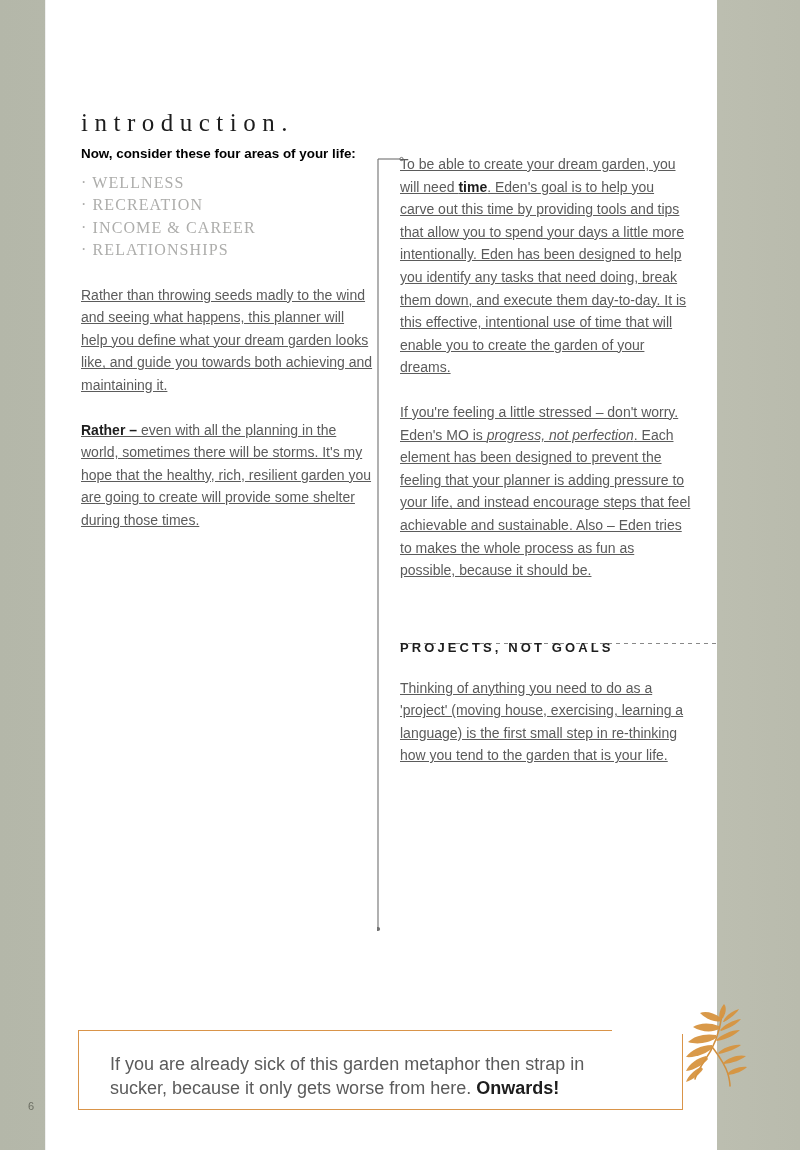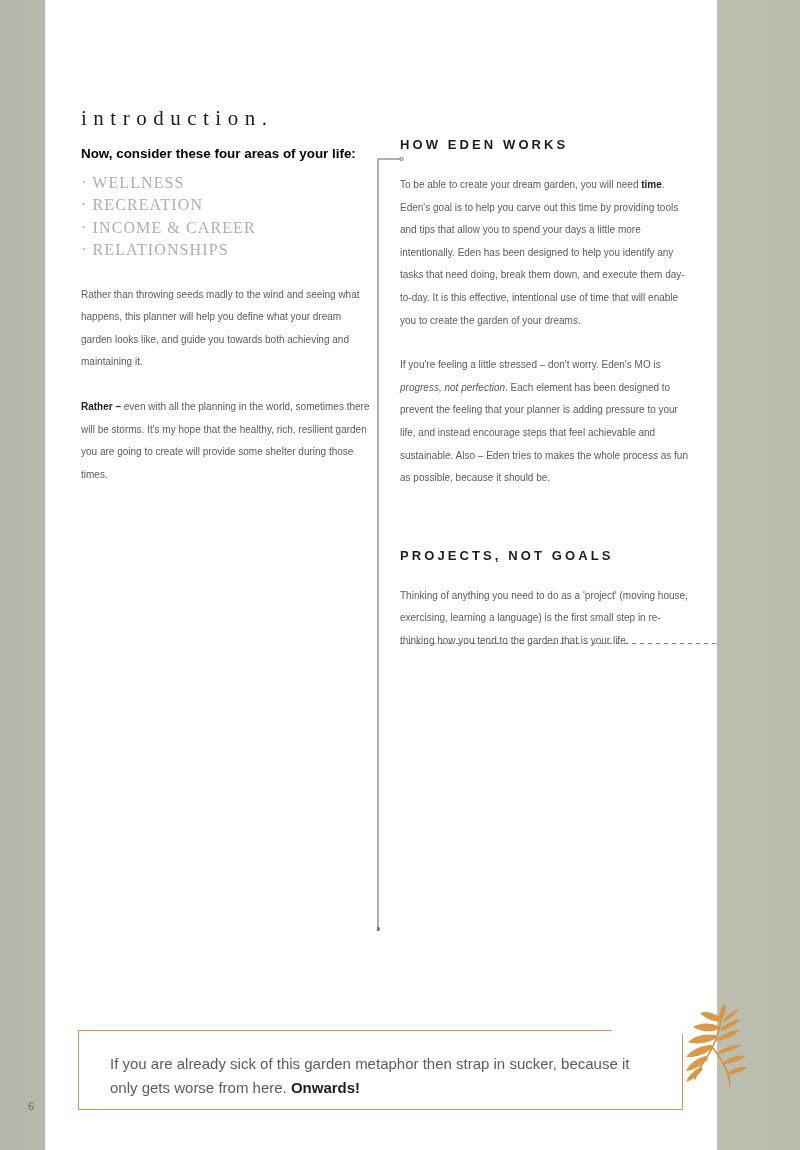--- a/index.html
+++ b/index.html
@@ -49,46 +49,47 @@
     left: 0; top: 0;
     width: 672px;
     height: 1150px;
   }
 
   .title {
     position: absolute;
     left: 36px;
     top: 92px;
     font-family: "Liberation Serif", serif;
-    font-size: 21px;
+    font-size: 25px;
     letter-spacing: 6.5px;
     color: #1d1d1d;
     font-weight: 400;
   }
 
   
   .col-left {
     position: absolute;
     left: 36px;
     top: 143px;
     width: 292px;
   }
   .col-right {
     position: absolute;
     left: 355px;
     top: 137px;
     width: 292px;
   }
 
   p.body {
-    margin: 7px 0 22px 0;
-    font-size: 10px;
+    margin: 16px 0 22px 0;
+    font-size: 14px;
     line-height: 22.6px;
     color: #5b5b5b;
     font-family: "Liberation Sans", sans-serif;
+    text-decoration: underline;
   }
   p.body.tight { margin-bottom: 0; }
   .lead {
     margin: 0 0 22px 0;
     font-size: 13.4px;
     line-height: 22.6px;
     color: #1d1d1d;
     font-weight: bold;
   }
   .sub-lead {
@@ -168,21 +169,21 @@
     top: -3px;
     width: 72px;
     height: 6px;
     background: #ffffff;
   }
   .callout-text {
     position: absolute;
     left: 32px;
     top: 22px;
     width: 520px;
-    font-size: 15px;
+    font-size: 18px;
     line-height: 24px;
     color: #5b5b5b;
   }
 
   .leaf {
     position: absolute;
     left: 630px;
     top: 1004px;
     width: 78px;
     height: 92px;
@@ -229,21 +230,20 @@
       </ul>
 
 
       <p class="body">Rather than throwing seeds madly to the wind and seeing what happens, this planner will help you define what your dream garden looks like, and guide you towards both achieving and maintaining it.</p>
 
       <p class="body tight"><b class="strong">Rather –</b><span> even with all the planning in the world, sometimes there will be storms. It's my hope that the healthy, rich, resilient garden you are going to create will provide some shelter during those times.</span></p>
     </div>
 
     <div class="col-right">
 
-      <h2 class="sec-head">HOW EDEN WORKS</h2>
 
       <p class="body"><span>To be able to create your dream garden, you will need </span><b class="strong">time</b><span>. Eden's goal is to help you carve out this time by providing tools and tips that allow you to spend your days a little more intentionally. Eden has been designed to help you identify any tasks that need doing, break them down, and execute them day-to-day. It is this effective, intentional use of time that will enable you to create the garden of your dreams.</span></p>
 
       <p class="body"><span>If you're feeling a little stressed – don't worry. Eden's MO is </span><i class="em">progress, not perfection</i><span>. Each element has been designed to prevent the feeling that your planner is adding pressure to your life, and instead encourage steps that feel achievable and sustainable. Also – Eden tries to makes the whole process as fun as possible, because it should be.</span></p>
 
       <div style="height:36px"></div>
 
       <h2 class="sec-head">PROJECTS, NOT GOALS</h2>
 
 

